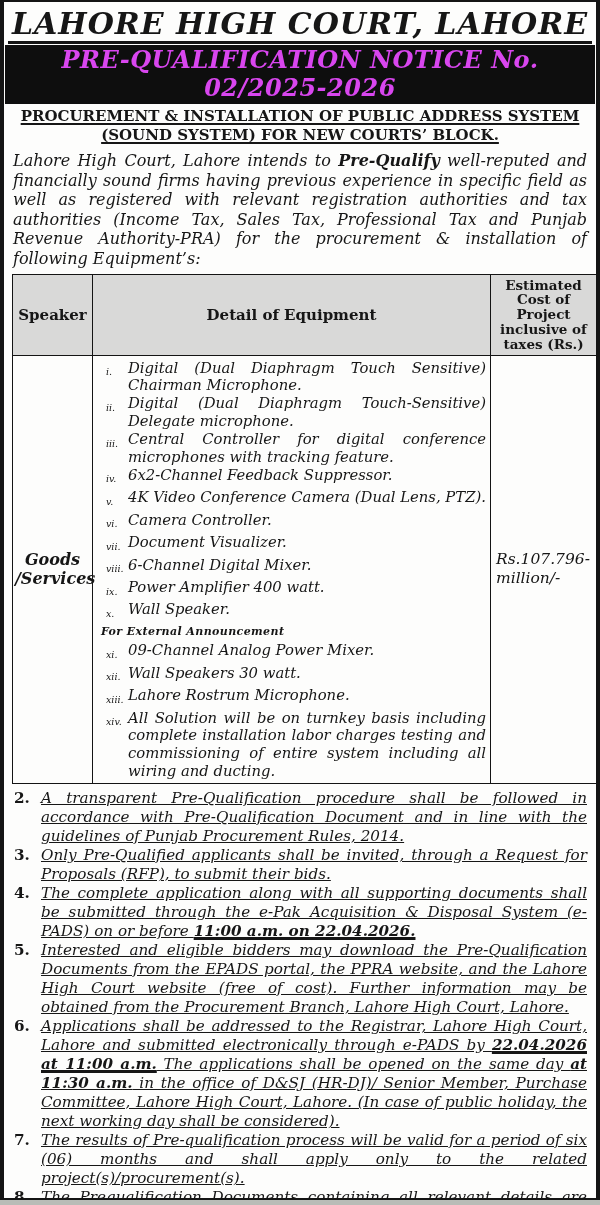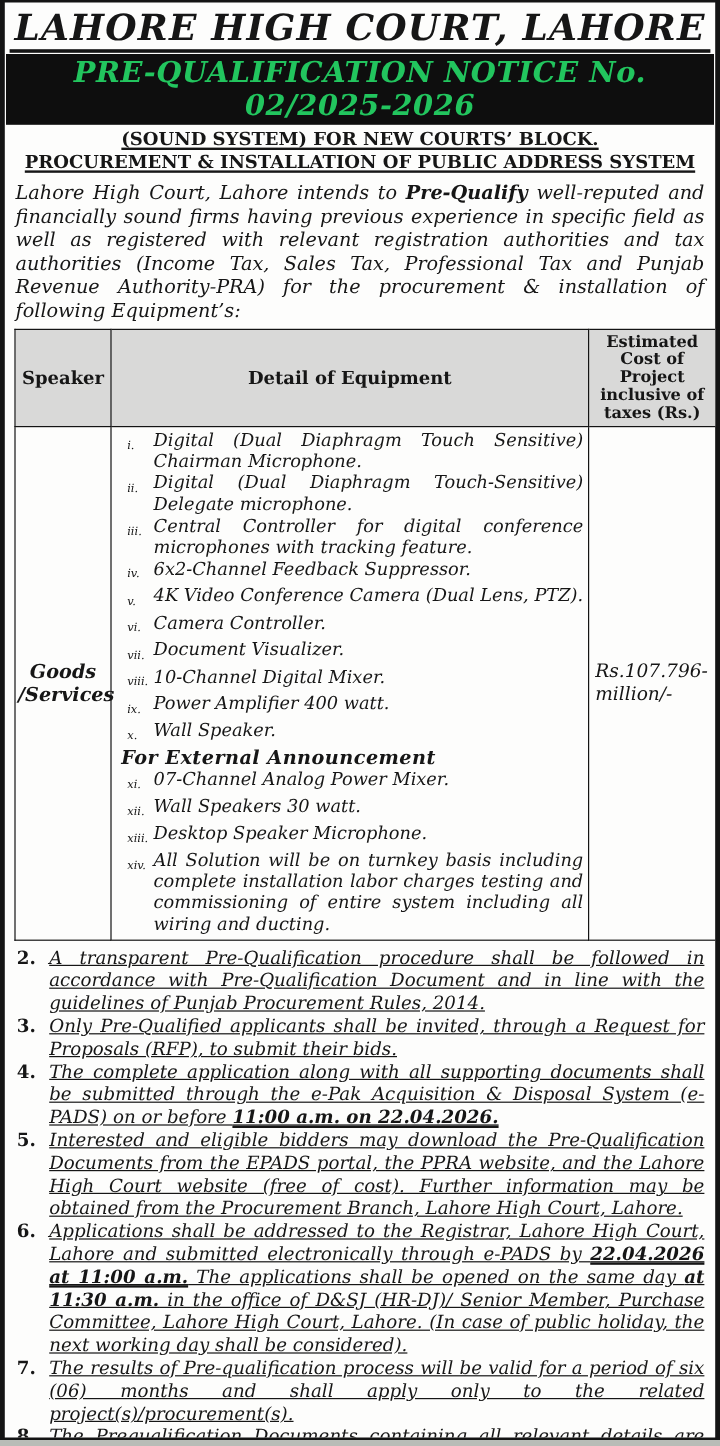--- a/index.html
+++ b/index.html
@@ -8,21 +8,21 @@
   .page { width: 600px; height: 1205px; background: #b9bcb7; }
   .sheet {
     width: 600px; height: 1200px; background: #fdfdfc; color: #161616;
     border: 2px solid #141414; border-left-width: 4px; border-right-width: 4px;
     display: flex; flex-direction: column; overflow: hidden;
   }
   
   .title { margin-top: 5px; text-align: center; font-weight: bold; font-style: italic;
            font-size: 30px; line-height: 33px; letter-spacing: 1px; }
   .title span { border-bottom: 3px solid #141414; padding: 0 4px 0; }
-  .notice-bar { margin: 5px 1px 0; background: #0e0e0e; color: #22c55e; text-align: center;
+  .notice-bar { margin: 5px 1px 0; background: #0e0e0e; color: #d946ef; text-align: center;
                 font-weight: bold; font-style: italic; font-size: 24px; line-height: 28px;
                 padding: 1px 0 2px; letter-spacing: 0.5px; }
   .subject { margin-top: 3px; text-align: center; font-weight: bold; font-size: 15px; line-height: 19px; }
   .subject .u { text-decoration: underline; text-decoration-thickness: 1.5px; text-underline-offset: 2px; }
   
   .intro { margin: 6px 9px 3px; font-style: italic; font-size: 16px; line-height: 19.6px;
            text-align: justify; }
   .intro .b { font-weight: bold; }
   
   table { border-collapse: collapse; margin: 2px 8px 0; width: 584px; table-layout: fixed; }
@@ -31,21 +31,21 @@
   th.h-cat, th.h-detail { font-size: 15px; }
   th.h-cost { font-size: 13.5px; line-height: 14.8px; padding: 3px 5px; }
   td.c-cat { font-weight: bold; font-style: italic; font-size: 16px; line-height: 19px;
              text-align: center; vertical-align: middle; padding: 0 2px; margin-left: 23px; }
   td.c-detail { vertical-align: top; padding: 3px 4px 3px 8px; }
   td.c-cost { font-style: italic; font-size: 15.5px; line-height: 19px; text-align: left;
               vertical-align: middle; padding: 0 5px; }
   .eq-item { display: flex; font-style: italic; font-size: 14.8px; line-height: 17.9px; }
   .eq-num { flex: 0 0 27px; font-size: 9.5px; padding: 4.5px 0 0 5px; }
   .eq-text { flex: 1; text-align: justify; }
-  .ext-heading { font-weight: bold; font-style: italic; font-size: 16px; line-height: 18.5px;
+  .ext-heading { font-weight: bold; font-style: italic; font-size: 11px; line-height: 18.5px;
                  letter-spacing: 0.4px; }
   
   .notices { margin: 5px 9px 0; }
   .notice { display: flex; font-size: 15.2px; line-height: 19px; }
   .notice-num { flex: 0 0 28px; font-weight: bold; padding-left: 1px; }
   .notice-text { flex: 1; font-style: italic; text-align: justify; text-decoration: underline; }
   .bu { font-weight: bold; text-decoration: underline; text-decoration-thickness: 1.5px;
         text-underline-offset: 2px; }
   .b { font-weight: bold; }
 </style>
@@ -58,24 +58,24 @@
     <div class="title">
       <span>LAHORE HIGH COURT, LAHORE</span>
     </div>
 
     <div class="notice-bar">
       <span>PRE-QUALIFICATION NOTICE No. 02/2025-2026</span>
     </div>
 
     <div class="subject">
       <div>
+        <span class="u">PROCUREMENT &amp; INSTALLATION OF PUBLIC ADDRESS SYSTEM</span>
+      </div>
+      <div>
         <span class="u">(SOUND SYSTEM) FOR NEW COURTS’ BLOCK.</span>
-      </div>
-      <div>
-        <span class="u">PROCUREMENT &amp; INSTALLATION OF PUBLIC ADDRESS SYSTEM</span>
       </div>
     </div>
 
     <div class="intro"><span>Lahore High Court, Lahore intends to </span><span class="b">Pre-Qualify</span><span> well-reputed and financially sound firms having previous experience in specific field as well as registered with relevant registration authorities and tax authorities (Income Tax, Sales Tax, Professional Tax and Punjab Revenue Authority-PRA) for the procurement &amp; installation of following Equipment’s:</span></div>
 
     <table>
       <colgroup>
         <col style="width:80px">
           <col style="width:398px">
           <col style="width:106px">
@@ -123,49 +123,49 @@
                   <span class="eq-text">Camera Controller.</span>
                 </div>
 
                 <div class="eq-item">
                   <span class="eq-num">vii.</span>
                   <span class="eq-text">Document Visualizer.</span>
                 </div>
 
                 <div class="eq-item">
                   <span class="eq-num">viii.</span>
-                  <span class="eq-text">10-Channel Digital Mixer.</span>
+                  <span class="eq-text">6-Channel Digital Mixer.</span>
                 </div>
 
                 <div class="eq-item">
                   <span class="eq-num">ix.</span>
                   <span class="eq-text">Power Amplifier 400 watt.</span>
                 </div>
 
                 <div class="eq-item">
                   <span class="eq-num">x.</span>
                   <span class="eq-text">Wall Speaker.</span>
                 </div>
               </div>
             <div class="ext-heading">For External Announcement</div>
             <div>
 
                 <div class="eq-item">
                   <span class="eq-num">xi.</span>
-                  <span class="eq-text">07-Channel Analog Power Mixer.</span>
+                  <span class="eq-text">09-Channel Analog Power Mixer.</span>
                 </div>
 
                 <div class="eq-item">
                   <span class="eq-num">xii.</span>
                   <span class="eq-text">Wall Speakers 30 watt.</span>
                 </div>
 
                 <div class="eq-item">
                   <span class="eq-num">xiii.</span>
-                  <span class="eq-text">Desktop Speaker Microphone.</span>
+                  <span class="eq-text">Lahore Rostrum Microphone.</span>
                 </div>
 
                 <div class="eq-item">
                   <span class="eq-num">xiv.</span>
                   <span class="eq-text">All Solution will be on turnkey basis including complete installation labor charges testing and commissioning of entire system including all wiring and ducting.</span>
                 </div>
               </div>
           </td>
           <td class="c-cost">Rs.107.796-million/-</td>
         </tr>

